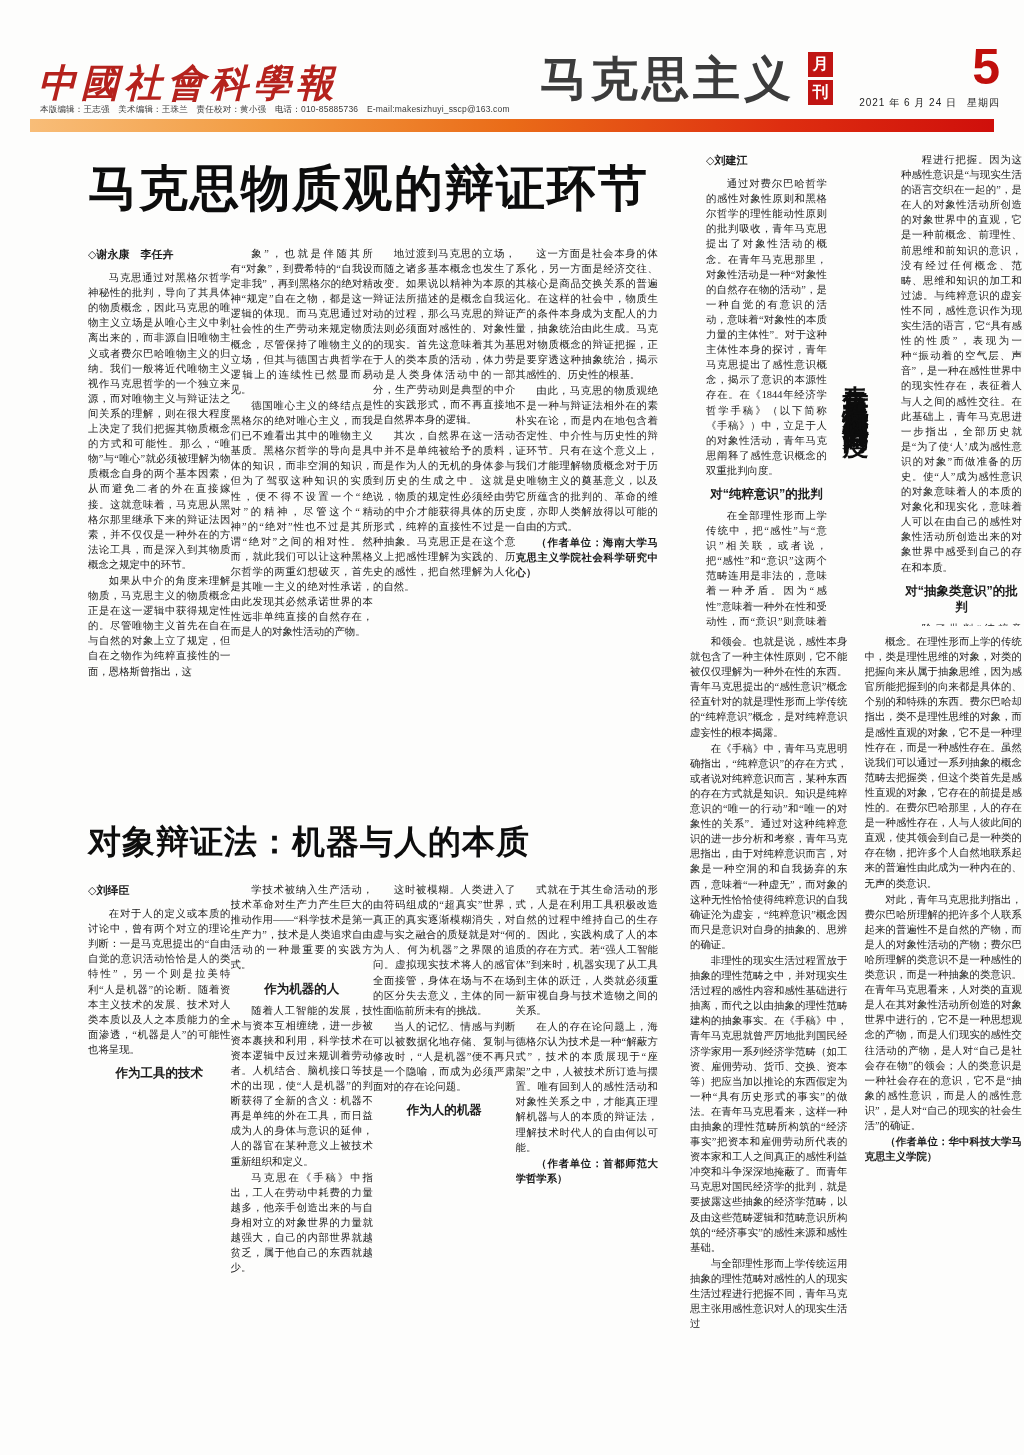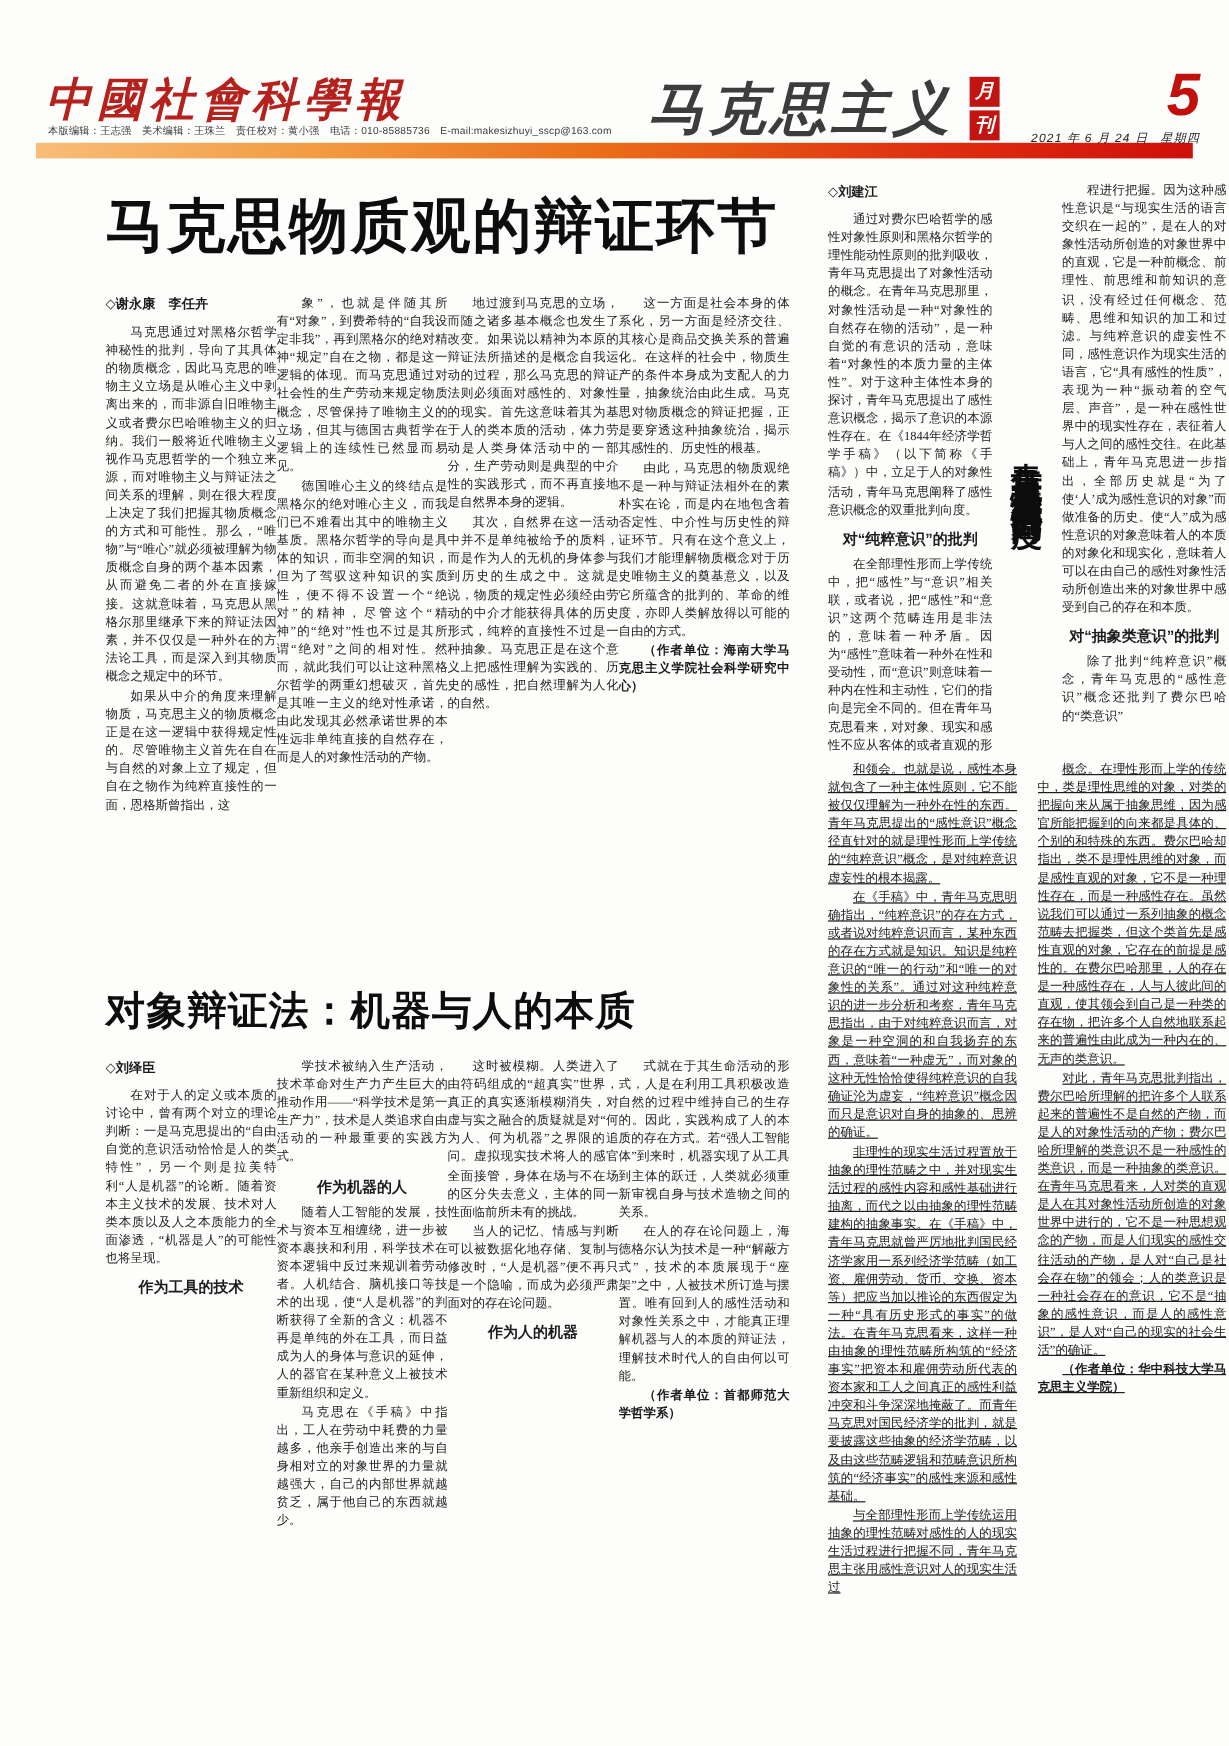--- a/index.html
+++ b/index.html
@@ -6,21 +6,21 @@
   body{width:1024px;height:1455px;position:relative;background:#fdfdfc;
        font-family:"Liberation Serif","DejaVu Serif",serif;color:#1c1c1c;}
   .abs{position:absolute;}
   
   .masthead{left:38px;top:58px;font-size:38px;font-weight:bold;font-style:italic;
             color:#b5221d;letter-spacing:5px;font-family:"DejaVu Serif","Liberation Serif",serif;}
   .editors{left:40px;top:104px;font-size:8.5px;color:#3a3a3a;letter-spacing:.2px;
            font-family:"Liberation Sans","DejaVu Sans",sans-serif;}
   .gradbar{left:30px;top:119px;width:964px;height:13px;
            background:linear-gradient(90deg,#f8bd78 0%,#f29a40 25%,#ea6b18 50%,#de2e10 78%,#cf0f0b 100%);}
-  .hdr-right{left:540px;top:56px;width:462px;height:68px;font-style:italic;}
+  .hdr-right{left:540px;top:44px;width:462px;height:68px;}
   .sec-title{left:0;top:4px;font-size:47px;font-weight:900;color:#3c3c3c;letter-spacing:4px;
              font-family:"Liberation Sans","DejaVu Sans",sans-serif;}
   .monthly{left:268px;top:8px;width:26px;}
   .mbox{width:25px;height:25px;margin-bottom:3px;background:#c01513;color:#fff;
         font-size:16px;font-weight:bold;display:flex;align-items:center;justify-content:center;
         font-family:"Liberation Sans","DejaVu Sans",sans-serif;}
   .page-num{right:2px;top:-6px;font-size:50px;font-weight:900;color:#c00f0c;
             font-family:"Liberation Sans","DejaVu Sans",sans-serif;}
   .date-line{right:2px;top:52px;font-size:10px;color:#222;letter-spacing:1px;
              font-family:"Liberation Sans","DejaVu Sans",sans-serif;}
@@ -36,27 +36,27 @@
   .col{flex:1;overflow:hidden;}
   .blk{font-size:10.4px;line-height:15.1px;}
   .blk.p,.blk.note{text-indent:2em;text-align:justify;margin:0 0 1px 0;}
   .blk.h{font-weight:bold;text-align:center;font-size:12.5px;line-height:16px;
          margin:8px 0 6px 0;font-family:"Liberation Sans","DejaVu Sans",sans-serif;}
   .blk.by{font-size:11px;font-weight:600;margin:1px 0 8px 0;}
   .blk.note{font-weight:600;}
   
   .rt{left:690px;top:152px;width:332px;}
   .rt-top{display:flex;height:474px;overflow:hidden;}
-  .rt-colwrap{width:137px;overflow:hidden;display:flex;}
+  .rt-colwrap{width:137px;overflow:hidden;display:flex;margin-left:16px;}
   .rt-colwrap .col{flex:1;}
   .vtitle{width:58px;display:flex;align-items:flex-start;justify-content:center;
           writing-mode:vertical-rl;text-orientation:upright;font-size:26px;font-weight:900;
           letter-spacing:3px;color:#0d0d0d;line-height:58px;
           font-family:"Liberation Sans","DejaVu Sans",sans-serif;}
-  .rt-bottom{display:flex;gap:17px;height:788px;margin-top:8px;overflow:hidden;text-decoration:underline;}
+  .rt-bottom{display:flex;gap:17px;height:788px;margin-top:8px;overflow:hidden;}
 </style>
 </head>
 <body>
 
 <div class="abs masthead">中國社會科學報</div>
 <div class="abs editors">本版编辑：王志强　美术编辑：王珠兰　责任校对：黄小强　电话：010-85885736　E-mail:makesizhuyi_sscp@163.com</div>
 <div class="abs gradbar"></div>
 
 <div class="abs hdr-right">
   <div class="abs sec-title">马克思主义</div>

